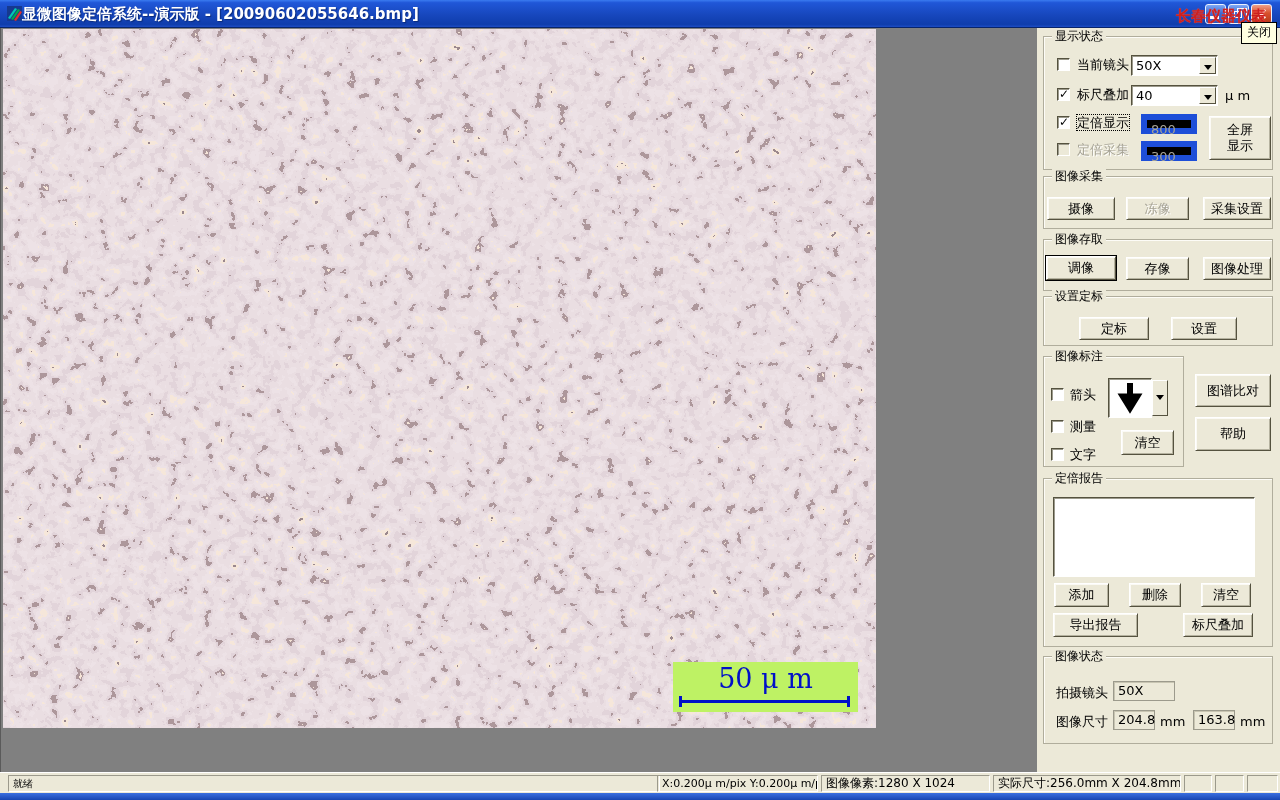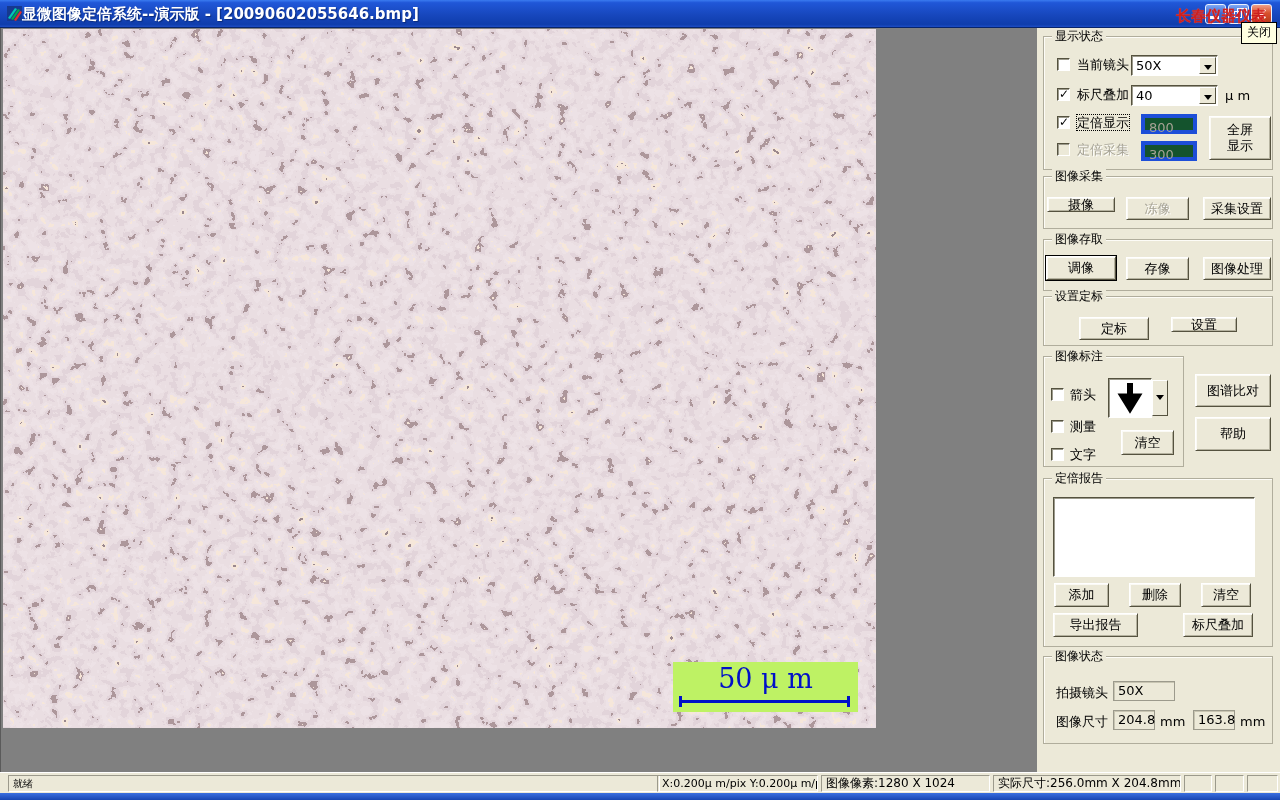--- a/index.html
+++ b/index.html
@@ -64,21 +64,21 @@
   .cb-label { position:absolute; font-size:13px; line-height:15px; white-space:nowrap; }
   .cb-label.focusrect { outline:1px dotted #000; }
   .cb-label.disabled { color:#a5a294; text-shadow:1px 1px 0 #fff; }
 
   .sunken { position:absolute; background:#fff; border:1px solid #55523f; border-bottom-color:#fff; border-right-color:#fff;
     box-shadow:inset 1px 1px 0 #9c9a8c; }
   .combo-text { position:absolute; left:4px; top:2px; font-size:13px; }
   .combo-btn { position:absolute; right:1px; top:1px; bottom:1px; width:17px; background:#ece9d8;
     border:1px solid #55523f; border-top-color:#fff; border-left-color:#fff; cursor:pointer; }
   .combo-btn::after { content:""; position:absolute; left:4px; top:7px; border:4px solid transparent; border-top:5px solid #000; }
-  .edit-dis { position:absolute; background:#14532d; border:4px solid #1d4ed8; color:#a5a294; font-size:13px;
+  .edit-dis { position:absolute; background:#000000; border:6px solid #1d4ed8; color:#a5a294; font-size:13px;
     padding:2px 0 0 4px; }
   .unit { position:absolute; font-size:13px; }
 
   .listbox { position:absolute; background:#fff; border:1px solid #55523f; border-bottom-color:#fff; border-right-color:#fff;
     box-shadow:inset 1px 1px 0 #9c9a8c; }
 
   .ro-field { position:absolute; background:#ece9d8; border:1px solid #9c9a8c; box-shadow:inset 1px 1px 0 #c8c5b2;
     font-size:13px; padding:1px 0 0 4px; color:#000; }
   .stat-label { position:absolute; font-size:13px; white-space:nowrap; }
 
@@ -174,36 +174,36 @@
       <span class="cb-label disabled" style="left:40px;top:114px;">定倍采集</span>
       <div class="edit-dis" style="left:104px;top:113px;width:56px;height:20px;">300</div>
       <div class="btn3d" style="left:172px;top:88px;width:62px;height:44px;flex-direction:column;line-height:16px;">
         <span>全屏</span>
         <span>显示</span>
       </div>
 
       <div class="group" style="left:6px;top:148px;width:230px;height:53px;">
         <span class="group-label">图像采集</span>
       </div>
-      <div class="btn3d" style="left:10px;top:169px;width:68px;height:15px;">摄像</div>
+      <div class="btn3d" style="left:10px;top:169px;width:68px;height:23px;">摄像</div>
       <div class="btn3d disabled" style="left:89px;top:169px;width:63px;height:23px;">冻像</div>
       <div class="btn3d" style="left:166px;top:169px;width:68px;height:23px;">采集设置</div>
 
       <div class="group" style="left:6px;top:211px;width:230px;height:52px;">
         <span class="group-label">图像存取</span>
       </div>
       <div class="btn3d default" style="left:9px;top:228px;width:70px;height:24px;">调像</div>
       <div class="btn3d" style="left:89px;top:229px;width:63px;height:23px;">存像</div>
       <div class="btn3d" style="left:166px;top:229px;width:68px;height:23px;">图像处理</div>
 
       <div class="group" style="left:6px;top:268px;width:230px;height:50px;">
         <span class="group-label">设置定标</span>
       </div>
       <div class="btn3d" style="left:42px;top:289px;width:70px;height:23px;">定标</div>
-      <div class="btn3d" style="left:134px;top:289px;width:66px;height:15px;">设置</div>
+      <div class="btn3d" style="left:134px;top:289px;width:66px;height:23px;">设置</div>
 
       <div class="group" style="left:6px;top:328px;width:141px;height:111px;">
         <span class="group-label">图像标注</span>
       </div>
       <span class="cb" style="left:14px;top:360px;"></span>
       <span class="cb-label" style="left:33px;top:359px;">箭头</span>
       <div class="arrow-combo-box" style="left:71px;top:350px;width:44px;height:40px;">
         <svg width="42" height="38" viewBox="0 0 42 38">
           <path d="M21 5 L21 22 M21 30 L13 17 L29 17 Z" stroke="#000" stroke-width="5" fill="#000"></path>
           <path d="M21 32 L12 18 L30 18 Z" fill="#000"></path>

